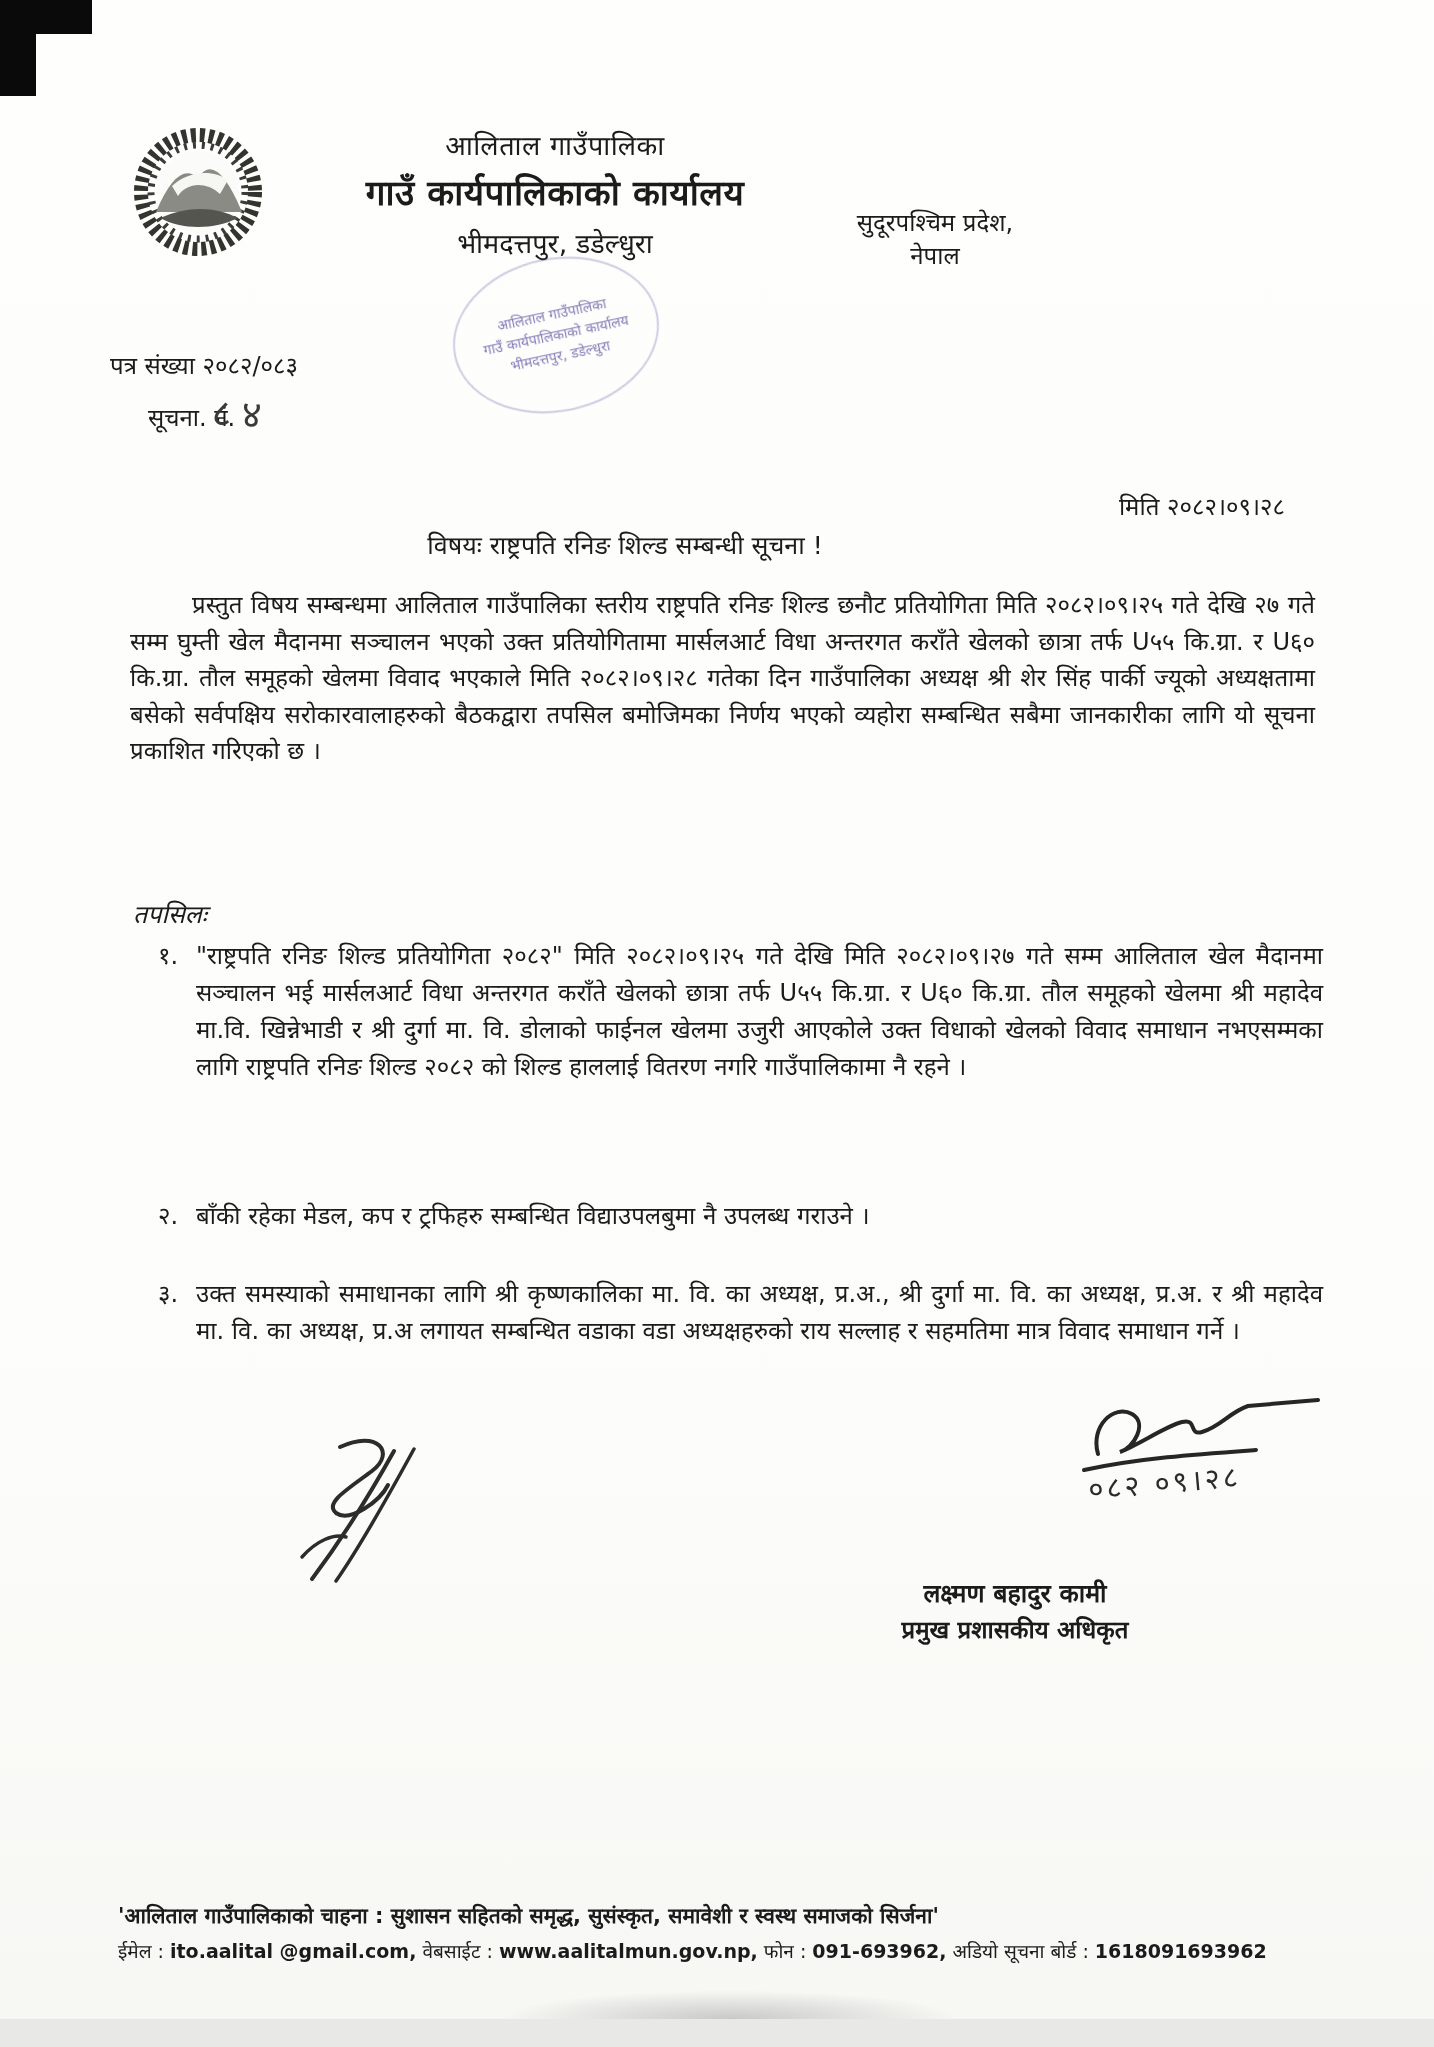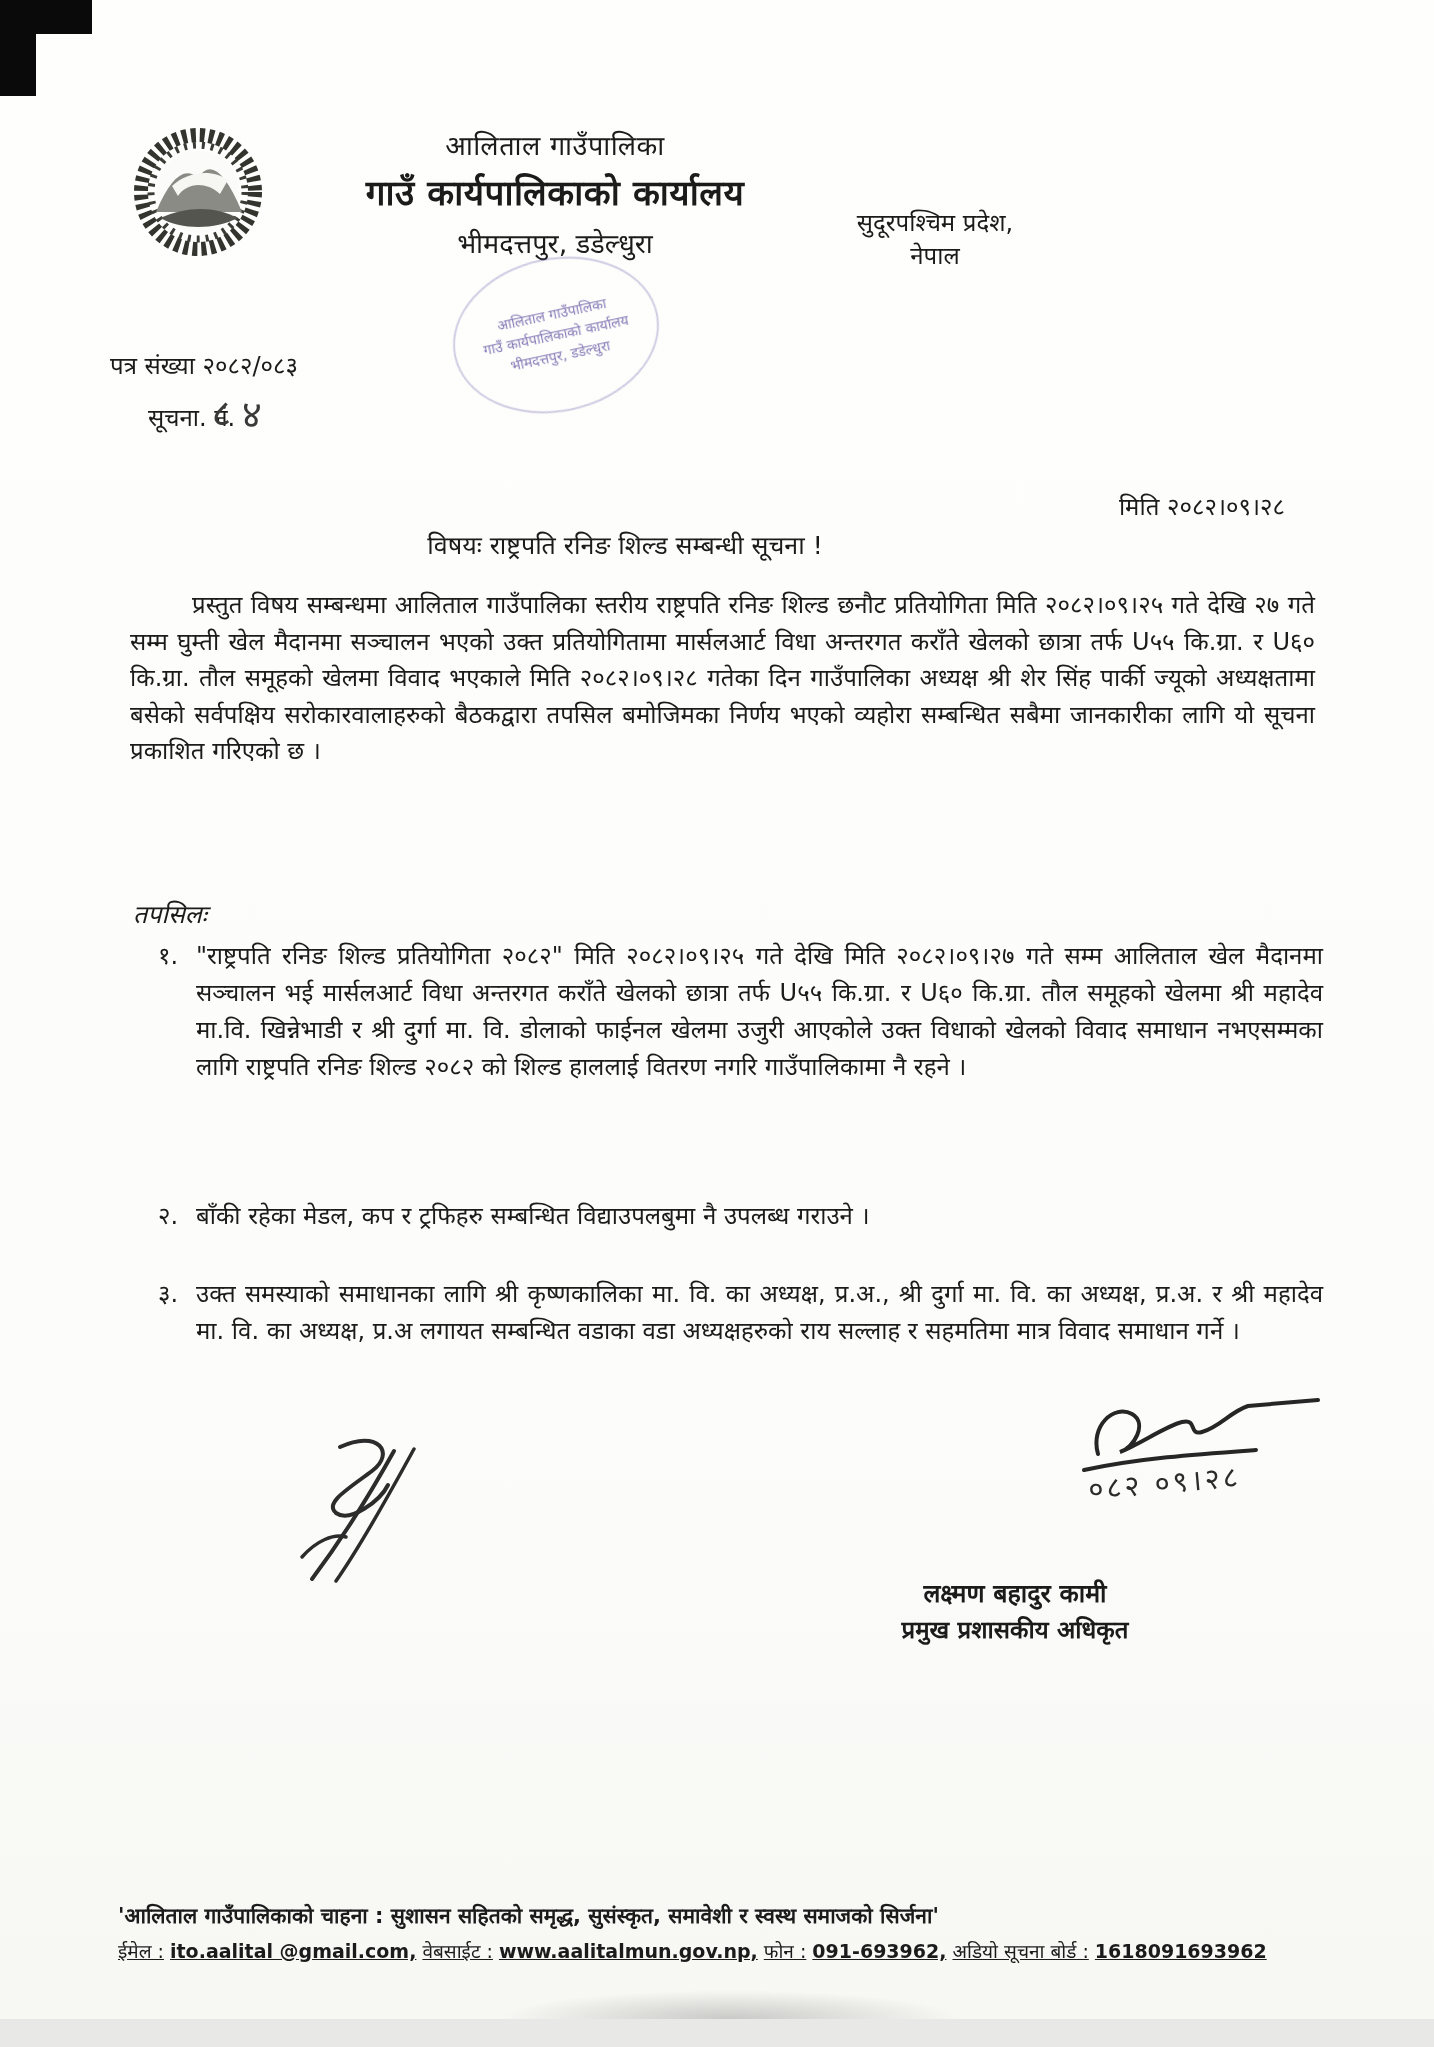--- a/index.html
+++ b/index.html
@@ -29,21 +29,21 @@
   .signame{left:800px;top:1576px;width:430px;font-size:25px;font-weight:bold;line-height:36px;}
   .sigtitle{font-size:24px;}
   .hw-date{left:1088px;top:1462px;font-size:29px;color:#2b2b2b;transform:rotate(-5deg);letter-spacing:3px;font-family:"DejaVu Serif",serif;}
   .stamp{
     left:452px;top:258px;width:204px;height:150px;border:2px solid rgba(106,90,165,.30);
     border-radius:50%;transform:rotate(-12deg);color:rgba(98,82,160,.78);
     filter:blur(.7px);font-size:14px;line-height:21px;text-align:center;
     display:flex;flex-direction:column;justify-content:center;
   }
   .footer-slogan{left:118px;top:1901px;width:1200px;font-size:21px;font-weight:bold;}
-  .footer-contact{left:118px;top:1938px;width:1260px;font-size:19px;text-decoration:underline;}
+  .footer-contact{left:118px;top:1938px;width:1260px;font-size:19px;}
   .footer-contact .fl{font-weight:normal;}
   .footer-contact .fv{font-weight:bold;}
   .footer-contact span{margin-right:6px;}
   .corner-v{left:0;top:0;width:36px;height:96px;background:#0a0a0a;}
   .corner-h{left:0;top:0;width:92px;height:34px;background:#0a0a0a;}
   .bottom-smudge{left:500px;top:1990px;width:460px;height:57px;
     background:radial-gradient(ellipse at center,rgba(40,40,40,.22),rgba(40,40,40,0) 70%);}
 </style>
 </head>
 <body>

